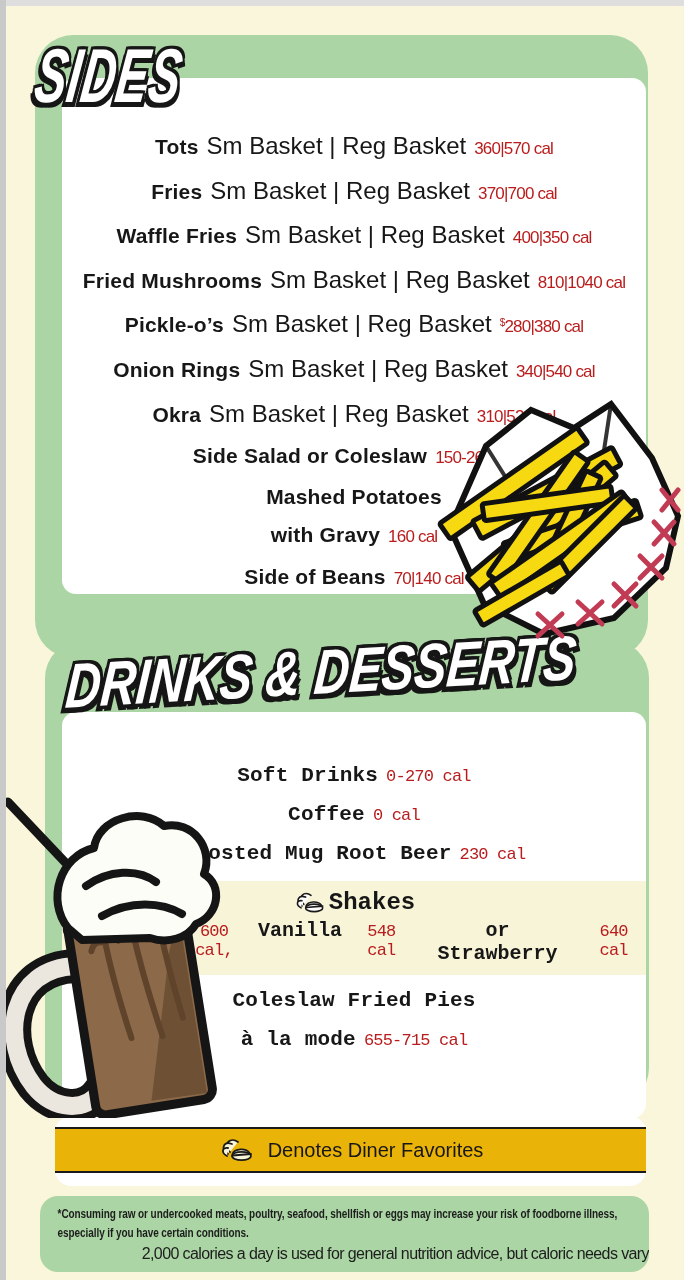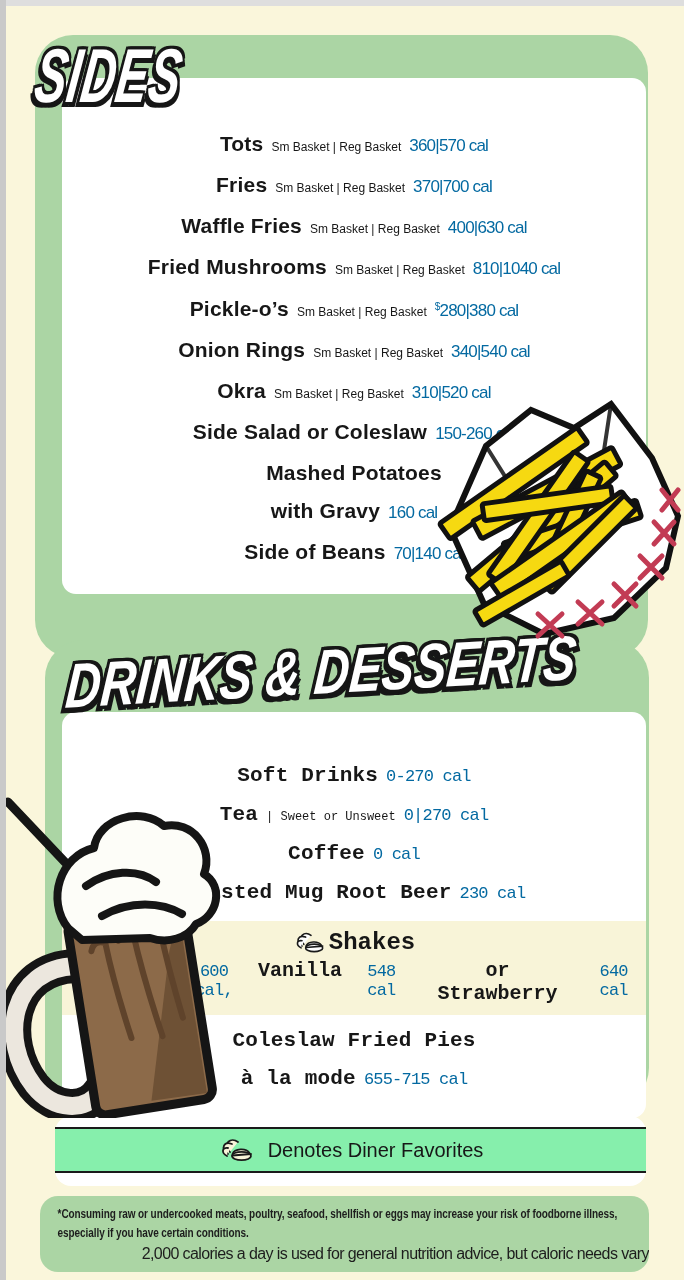--- a/index.html
+++ b/index.html
@@ -19,32 +19,32 @@
     text-shadow:-3px -3px 0 #161616,3px -3px 0 #161616,-3px 3px 0 #161616,3px 3px 0 #161616,
     -3px 0 0 #161616,3px 0 0 #161616,0 -3px 0 #161616,0 3px 0 #161616,-5px 5px 0 #161616,5px 5px 0 #161616;}
   #title-sides{left:42px;top:32px;font-size:72px;transform:skewX(-8deg) scale(.66,1.06);transform-origin:left top;letter-spacing:1px;}
   #title-drinks{left:66px;top:652px;font-size:58px;transform:rotate(-3.2deg) skewX(-8deg) scale(.84,1.08);transform-origin:left center;}
 
   .row{display:flex;justify-content:center;align-items:baseline;gap:8px;margin-bottom:17px;line-height:1.15;}
   #card-drinks .row{margin-bottom:15px;}
   .row.two{flex-direction:column;align-items:center;gap:14px;}
   .row.two .line{display:flex;justify-content:center;align-items:baseline;gap:8px;}
   .nm{font-weight:700;font-size:21px;letter-spacing:.2px;}
-  .dt{font-weight:500;font-size:12px;}
-  .cal{font-size:17px;font-weight:500;color:#0369a1;letter-spacing:-.8px;}
+  .dt{font-weight:500;font-size:24px;}
+  .cal{font-size:17px;font-weight:500;color:#b91c1c;letter-spacing:-.8px;}
   .sup{font-size:10px;vertical-align:top;}
 
   .band{background:#F8F4D8;margin:6px 0 8px 0;padding:8px 0 10px 0;text-align:center;}
   .band-title-line{display:flex;justify-content:center;align-items:center;}
   .band-title{font-size:24px;font-weight:700;}
   .flavors{display:flex;justify-content:center;align-items:baseline;gap:7px;margin-top:3px;}
   .flav{font-size:20px;font-weight:700;}
 
   #legend-card{position:absolute;left:55px;top:1116px;width:591px;height:70px;background:#fff;border-radius:16px;z-index:2;box-sizing:border-box;}
-  #legend-band{margin-top:11px;height:46px;background:#86efac;border-top:2.5px solid #1a1a1a;border-bottom:2.5px solid #1a1a1a;display:flex;justify-content:center;align-items:center;gap:10px;box-sizing:border-box;}
+  #legend-band{margin-top:11px;height:46px;background:#eab308;border-top:2.5px solid #1a1a1a;border-bottom:2.5px solid #1a1a1a;display:flex;justify-content:center;align-items:center;gap:10px;box-sizing:border-box;}
   #legend-band .lbl{font-size:20px;font-weight:500;}
 
   #footer{position:absolute;left:40px;top:1196px;width:609px;height:76px;background:#ABD5A4;border-radius:18px;overflow:hidden;box-sizing:border-box;z-index:3;}
   .disc{width:720px;transform:scaleX(.8);transform-origin:0 0;font-size:12.5px;font-weight:700;line-height:1.55;letter-spacing:-.1px;padding:9px 0 0 22px;color:#1d1d1d;}
   .nutr{text-align:right;font-size:16px;font-weight:500;letter-spacing:-.6px;margin-top:1px;color:#1d1d1d;}
 
   .illus{position:absolute;z-index:7;}
   #fries-illus{left:426px;top:398px;}
   #float-illus{left:-10px;top:786px;}
   .mini-icon{display:inline-block;}
@@ -65,21 +65,21 @@
       <span class="cal">360|570 cal</span>
     </div>
     <div class="row">
       <span class="nm">Fries</span>
       <span class="dt">Sm Basket | Reg Basket</span>
       <span class="cal">370|700 cal</span>
     </div>
     <div class="row">
       <span class="nm">Waffle Fries</span>
       <span class="dt">Sm Basket | Reg Basket</span>
-      <span class="cal">400|630 cal</span>
+      <span class="cal">400|350 cal</span>
     </div>
     <div class="row">
       <span class="nm">Fried Mushrooms</span>
       <span class="dt">Sm Basket | Reg Basket</span>
       <span class="cal">810|1040 cal</span>
     </div>
     <div class="row">
       <span class="nm">Pickle-o’s</span>
       <span class="dt">Sm Basket  |  Reg Basket</span>
       <span class="cal"><span class="sup">$</span><span>280|380 cal</span></span>
@@ -157,25 +157,20 @@
         </g>
     </g>
   </svg>
 
   <div class="panel" id="panel-drinks"></div>
   <div class="big-title" id="title-drinks">DRINKS &amp; DESSERTS</div>
   <div class="card" id="card-drinks">
     <div class="row">
       <span class="nm">Soft Drinks</span>
       <span class="cal">0-270 cal</span>
-    </div>
-    <div class="row">
-      <span class="nm">Tea</span>
-      <span class="dt">|  Sweet or Unsweet</span>
-      <span class="cal">0|270 cal</span>
     </div>
     <div class="row">
       <span class="nm">Coffee</span>
       <span class="cal">0 cal</span>
     </div>
     <div class="row">
       <span class="nm">Frosted Mug Root Beer</span>
       <span class="cal">230 cal</span>
     </div>
 

